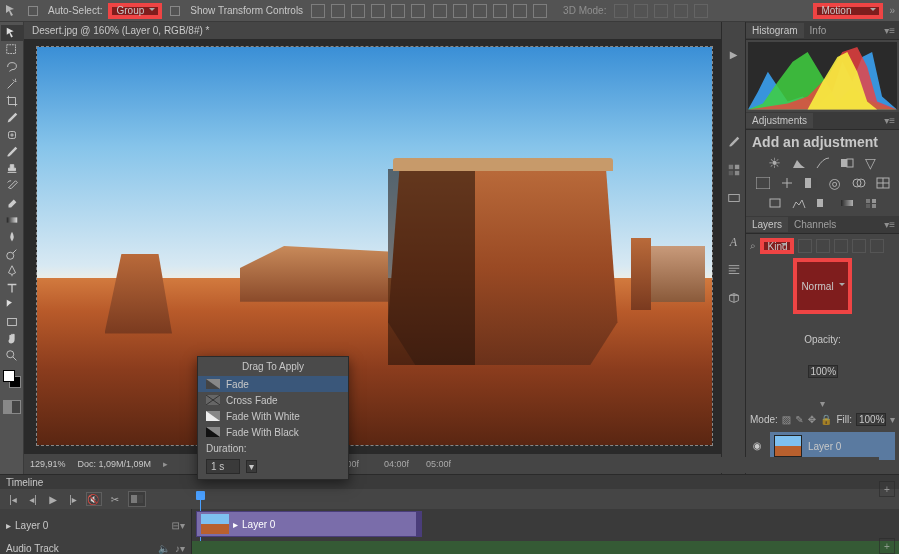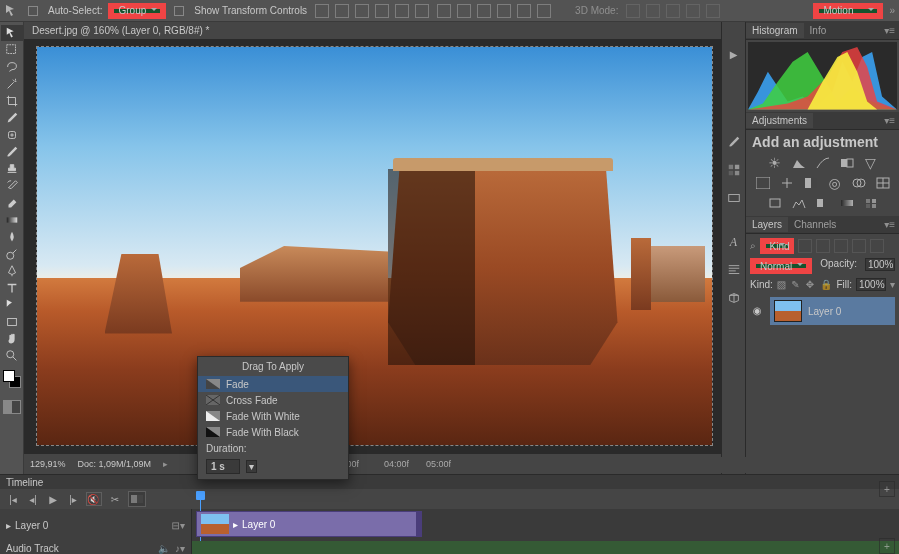--- a/index.html
+++ b/index.html
@@ -1,20 +1,20 @@
 <!DOCTYPE html>
 <html><head>
 <meta charset="utf-8">
 <style>
 * { margin:0; padding:0; box-sizing:border-box; font-family:"Segoe UI",Tahoma,sans-serif; }
 body { width:899px; height:554px; background:#535353; color:#c8c8c8; font-size:10px; overflow:hidden; position:relative; }
 .topbar { height:22px; background:#535353; display:flex; align-items:center; padding:0 4px; gap:8px; border-bottom:1px solid #3a3a3a;}
 .topbar .ic { width:16px; height:16px; display:inline-flex; align-items:center; justify-content:center; opacity:.8;}
 .chk { width:10px; height:10px; border:1px solid #888; display:inline-block; margin-right:4px;}
-.sel { background:#14532d; border:6px solid #ef4444; padding:1px 14px 1px 4px; color:#c8c8c8; position:relative; height:16px; display:flex; align-items:center;}
+.sel { background:#7f1d1d; border:4px solid #ef4444; padding:1px 14px 1px 4px; color:#c8c8c8; position:relative; height:16px; display:flex; align-items:center;}
 .sel:after { content:""; position:absolute; right:3px; top:50%; transform:translateY(-50%); border:3px solid transparent; border-top-color:#aaa;}
 .topbar .grp { display:flex; gap:6px; align-items:center;}
 .align-ic { width:14px; height:14px; border:1px solid #999; opacity:.6;}
 .right-ctrl { margin-left:auto; display:flex; align-items:center; gap:6px;}
 
 .layoutrow { display:flex; height:452px;}
 .tools { width:24px; background:#535353; border-right:1px solid #3a3a3a; padding-top:2px;}
 .tools .tb { width:22px; height:16px; margin:1px auto; display:flex; align-items:center; justify-content:center; position:relative;}
 .tools .tb svg { width:14px; height:14px; }
 .tools .tb.sel-active { background:#3a3a3a;}
@@ -52,21 +52,21 @@
 .panel-tabs .tab.inactive { background:#3a3a3a; opacity:.7;}
 .panel-tabs .menu { margin-left:auto; padding:0 4px; opacity:.6;}
 .histo { height:68px; background:#2a2a2a; margin:2px; position:relative; overflow:hidden;}
 .histo svg { position:absolute; inset:0;}
 .adj-body { padding:4px 6px 6px; font-size:14px;}
 .adj-row { display:flex; justify-content:center; gap:8px; margin-top:6px;}
 .adj-row .aic { width:16px; height:14px; display:flex; align-items:center; justify-content:center; opacity:.8;}
 .layers-body { padding:4px; font-size:10px; flex:1;}
 .layerfilter { display:flex; align-items:center; gap:4px; margin-bottom:4px;}
 .layerfilter .fic { width:14px; height:14px; border:1px solid #666; opacity:.5;}
-.blend-row { display:flex; align-items:flex-start; gap:8px; margin-bottom:4px;}
+.blend-row { display:flex; align-items:center; gap:20px; margin-bottom:4px;flex-direction:column;}
 .blend-row .sel { flex:0 0 56px;}
 .pctbox { background:#3a3a3a; border:1px solid #2a2a2a; padding:0 2px; width:30px; text-align:right;}
 .lock-row { display:flex; align-items:center; gap:4px; margin-bottom:4px;}
 .lock-row .lic { width:12px; height:12px; opacity:.6;}
 .layer-item { height:28px; background:#5a7aa0; display:flex; align-items:center; gap:6px; padding:0 4px; margin-top:2px;}
 .layer-item .thumb { width:28px; height:22px; background:linear-gradient(180deg,#7ec0f0 50%,#b8602e 50%); border:1px solid #222;}
 
 .timeline { position:absolute; left:0; right:0; bottom:0; height:80px; background:#454545; border-top:1px solid #2a2a2a;}
 .tl-tab { height:14px; background:#3a3a3a; padding:0 6px; font-size:10px; display:flex; align-items:center;}
 .tl-ctrl { height:20px; display:flex; align-items:center; gap:6px; padding:0 6px; background:#454545;}
@@ -84,21 +84,21 @@
 .audio-row { height:14px; display:flex;border-radius:6px;}
 .audio-row .tl-left { height:14px; background:#3f3f3f;}
 .plusbtn { position:absolute; right:4px; width:16px; height:16px; display:flex; align-items:center; justify-content:center; border:1px solid #2a2a2a; opacity:.6;}
 
 .popup { position:absolute; left:197px; top:356px; width:152px; background:#4a4a4a; border:1px solid #2a2a2a; box-shadow:0 4px 12px rgba(0,0,0,.5); z-index:50; font-size:10px;}
 .popup .hdr { text-align:center; padding:4px 0; color:#c8c8c8;}
 .popup .opt { display:flex; align-items:center; gap:6px; padding:2px 8px;}
 .popup .opt.active { background:#3a577a;}
 .popup .oic { width:14px; height:12px; display:flex; align-items:center; justify-content:center;}
 .popup .durrow { display:flex; align-items:center; gap:6px; padding:3px 8px 5px;}
-.popup .durbox { background:#3a3a3a; border:1px solid #2a2a2a; padding:1px 4px; width:34px;font-weight:bold;}
+.popup .durbox { background:#3a3a3a; border:1px solid #2a2a2a; padding:1px 4px; width:34px;}
 </style>
 </head>
 <body>
 
 <div class="topbar">
   <span class="ic">
       <svg viewBox="0 0 16 16">
         <path d="M2 2 L10 6 L6 7 L9 12 L7 13 L5 8 L2 10 Z" fill="#ccc"></path>
       </svg>
     </span>
@@ -120,21 +120,21 @@
     <span class="align-ic"></span>
   </span>
   <span class="grp">
     <span class="align-ic"></span>
     <span class="align-ic"></span>
     <span class="align-ic"></span>
     <span class="align-ic"></span>
     <span class="align-ic"></span>
     <span class="align-ic"></span>
   </span>
-  <span style="opacity:.5;margin-left:16px">3D Mode:</span>
+  <span style="opacity:.5;margin-left:8px">3D Mode:</span>
   <span class="grp" style="opacity:.4">
     <span class="align-ic"></span>
     <span class="align-ic"></span>
     <span class="align-ic"></span>
     <span class="align-ic"></span>
     <span class="align-ic"></span>
   </span>
   <span class="right-ctrl">
     <span class="sel" style="width:70px">Motion</span>
     <span style="opacity:.6">»</span>
@@ -449,21 +449,21 @@
         <span class="fic"></span>
         <span class="fic"></span>
       </div>
       <div class="blend-row">
         <span class="sel">Normal</span>
         <span>Opacity:</span>
         <span class="pctbox">100%</span>
         <span style="opacity:.6">▾</span>
       </div>
       <div class="lock-row">
-        <span>Kind:</span>
+        <span>Mode:</span>
         <span class="lic">▨</span>
         <span class="lic">✎</span>
         <span class="lic">✥</span>
         <span class="lic">🔒</span>
         <span style="margin-left:auto">Fill:</span>
         <span class="pctbox">100%</span>
         <span style="opacity:.6">▾</span>
       </div>
       <div style="display:flex;align-items:center;gap:6px;margin-top:4px">
         <span style="width:14px;text-align:center">◉</span>

